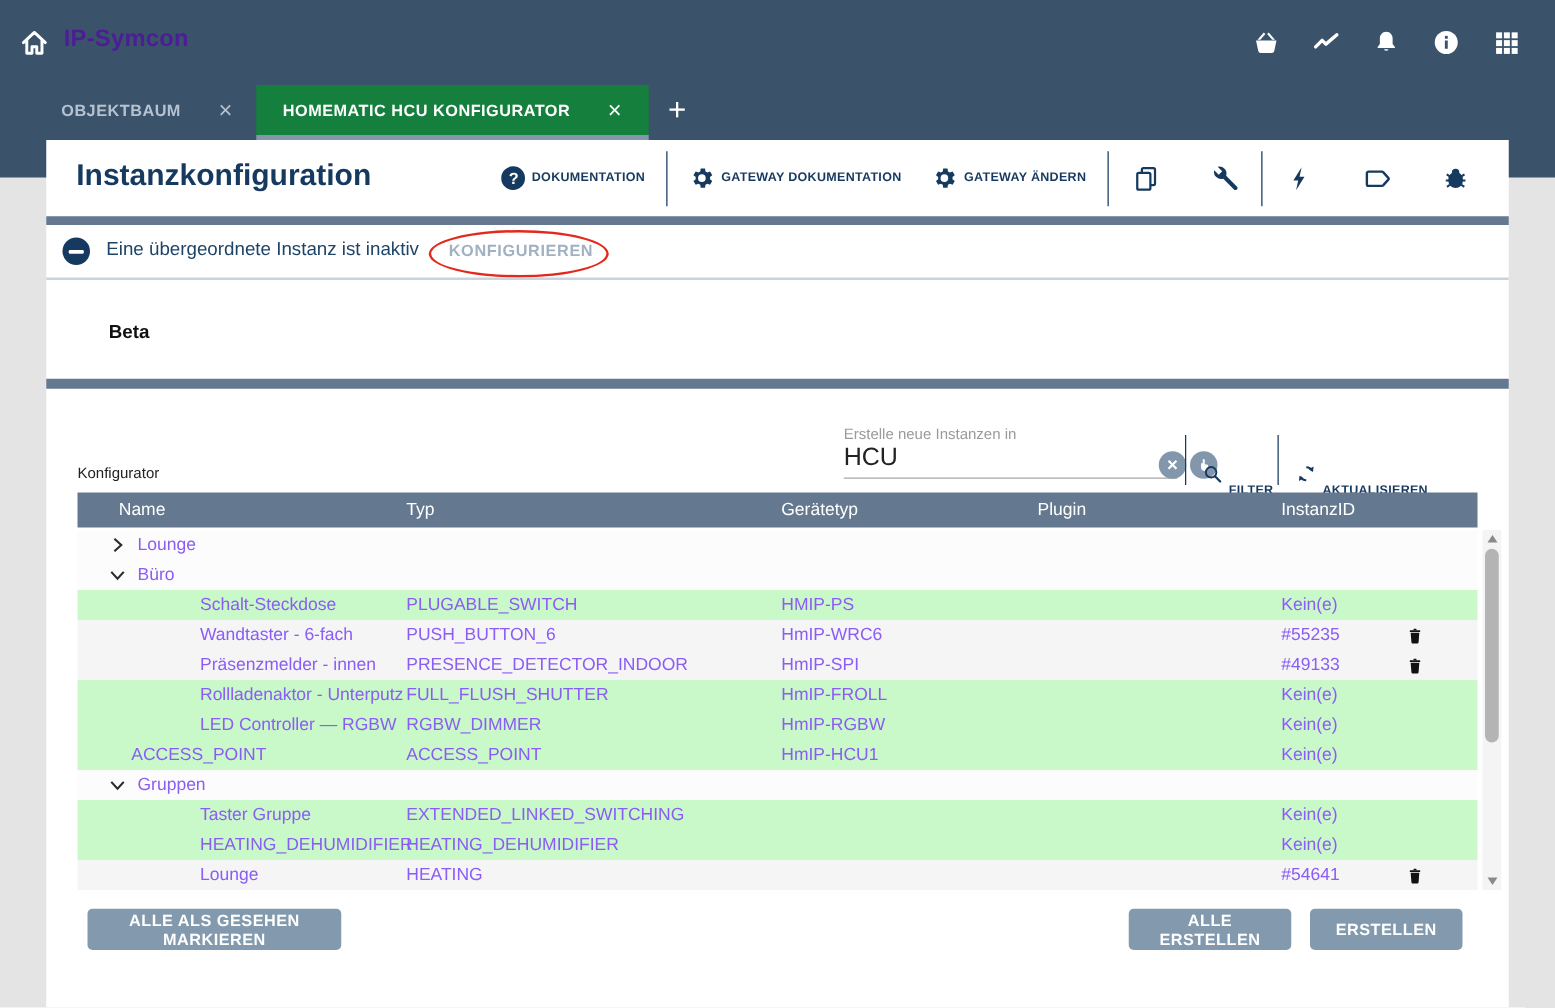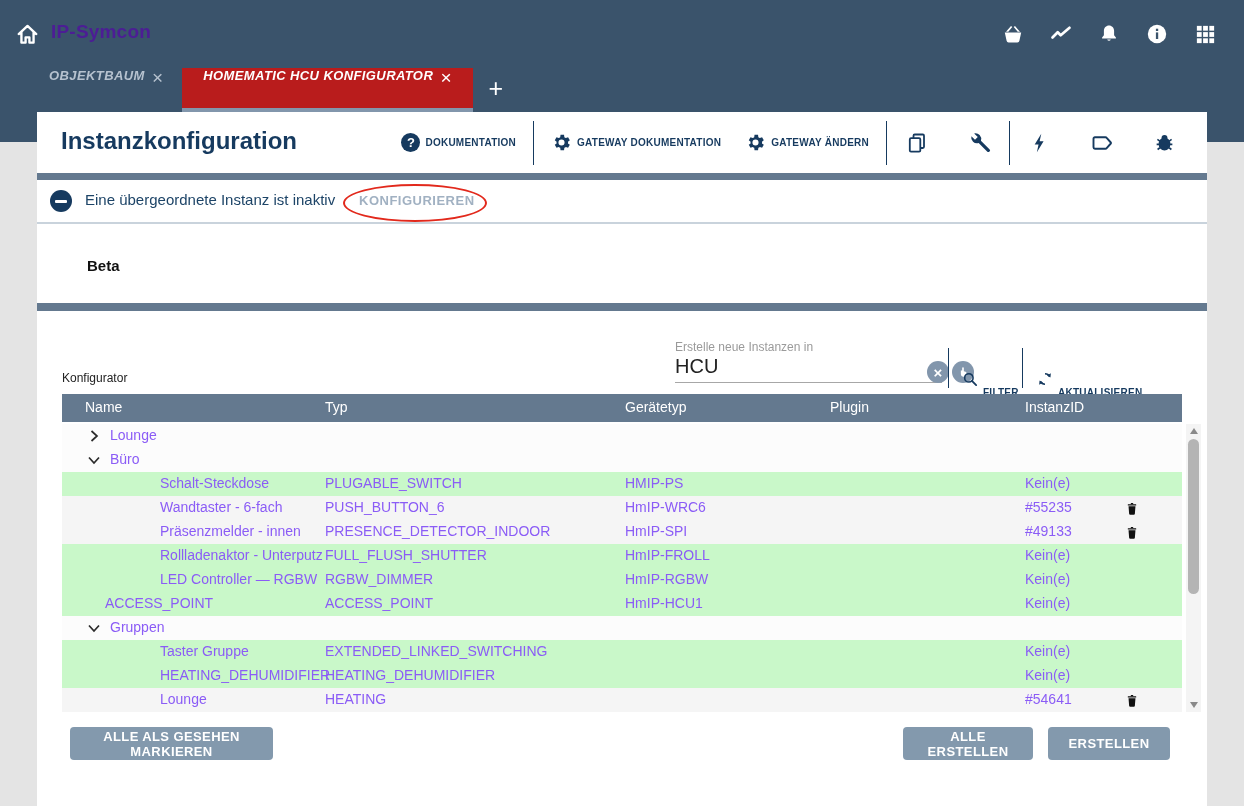--- a/index.html
+++ b/index.html
@@ -11,23 +11,23 @@
   svg{display:block;}
   
   .top-bg{position:absolute;left:0;top:0;width:1244px;height:142px;background:#3a536b;}
   .appbar{position:absolute;left:0;top:0;width:1244px;height:68px;display:flex;align-items:center;padding:0 26px 0 14px;box-sizing:border-box;}
   .brand{display:flex;gap:10px;color:#4c1d95;}
   .brand-name{font-size:19px;font-weight:bold;letter-spacing:.2px;}
   .appbar-icons{margin-left:auto;display:flex;align-items:center;gap:22px;}
   .appbar-icons .abtn{width:26px;height:26px;display:flex;align-items:center;justify-content:center;cursor:pointer;}
   
   .tabs{position:absolute;left:30px;top:68px;height:40px;display:flex;align-items:stretch;}
-  .tab{display:flex;gap:7px;padding:0 19px;color:#b6c2cf;font-size:13px;font-weight:bold;letter-spacing:.4px;cursor:pointer;font-style:italic;}
+  .tab{display:flex;align-items:center;gap:30px;padding:0 19px;color:#b6c2cf;font-size:13px;font-weight:bold;letter-spacing:.4px;cursor:pointer;}
   .tab .tab-close{font-size:19px;font-weight:normal;line-height:1;cursor:pointer;}
-  .tab.active{background:#b91c1c;color:#fff;position:relative;padding:0 21px;}
+  .tab.active{background:#15803d;color:#fff;position:relative;padding:0 21px;}
   .tab.active::after{content:"";position:absolute;left:0;right:0;top:40px;height:4px;background:#8296ac;}
   .tab-add{display:flex;align-items:center;justify-content:center;width:46px;color:#fff;font-size:25px;font-weight:normal;cursor:pointer;}
   
   .panel{position:absolute;left:37px;top:112px;width:1170px;height:694px;background:#ffffff;}
   
   .page-title{position:absolute;left:24px;top:15px;font-size:24px;font-weight:bold;color:#163a5f;}
   .tb-actions{position:absolute;right:30px;top:0;height:61px;display:flex;align-items:center;color:#163a5f;}
   .tb-item{display:flex;align-items:center;gap:5px;cursor:pointer;}
   .tb-label{font-size:10px;font-weight:bold;letter-spacing:.25px;}
   .help-circle{width:19px;height:19px;border-radius:50%;background:#163a5f;color:#fff;font-size:13px;font-weight:bold;display:flex;align-items:center;justify-content:center;}
@@ -60,21 +60,21 @@
   #fsep1{left:911px;} #fsep2{left:985px;}
   .filter-btn{position:absolute;display:flex;align-items:center;gap:4px;color:#163a5f;cursor:pointer;top:246px;}
   #filter-btn{left:924px;top:247px;}
   #refresh-btn{left:999px;top:247px;}
   .small-label{font-size:10px;font-weight:bold;letter-spacing:.25px;margin-top:28px;}
   
   .konf-label{position:absolute;left:25px;top:259px;font-size:12px;color:#222;}
   .table{position:absolute;left:25px;top:282px;width:1120px;}
   .thead{position:relative;height:28px;background:#64798f;color:#fff;font-size:14px;}
   .thead span{position:absolute;top:5px;}
-  .h-name{left:23px;} .h-typ{left:263px;} .h-ger{left:563px;} .h-plugin{left:768px;} .h-id{left:963px;}
+  .h-name{left:33px;} .h-typ{left:263px;} .h-ger{left:563px;} .h-plugin{left:768px;} .h-id{left:963px;}
   .tbody{margin-top:2px;}
   .trow{position:relative;height:24px;font-size:14px;color:#8b5cf6;cursor:default;}
   .trow.green{background:#c9f8c9;padding-left:21px;}
   .trow.tree{background:#fcfcfc;}
   .trow.plain{background:#f5f5f5;}
   .trow .cell{position:absolute;top:3px;white-space:nowrap;}
   .c-typ{left:263px;} .c-ger{left:563px;} .c-plugin{left:768px;} .c-id{left:963px;}
   .name-l1{left:48px;} .name-l1na{left:43px;} .name-l2{left:98px;}
   .arrow{position:absolute;left:24px;top:4px;width:16px;height:16px;cursor:pointer;}
   .trash-btn{position:absolute;left:1062px;top:2px;width:20px;height:20px;border:none;background:transparent;padding:0;cursor:pointer;}

